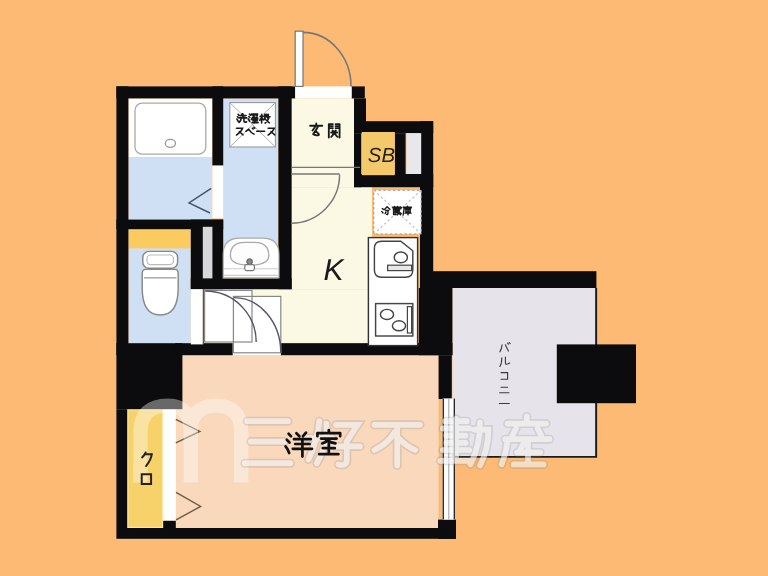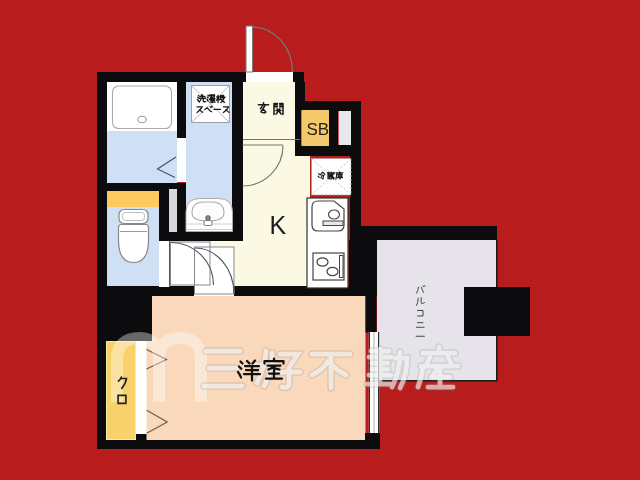--- a/index.html
+++ b/index.html
@@ -1,16 +1,16 @@
 <!DOCTYPE html>
 <html><head>
 <meta charset="utf-8">
 <style>
 html,body{margin:0;padding:0;background:#fff;}
-#c{position:relative;width:640px;height:480px;background:#b91c1c;overflow:hidden;}
+#c{position:relative;width:640px;height:480px;background:#fdba74;overflow:hidden;font-style:italic;}
 svg text{font-family:"Liberation Sans",sans-serif;}
 </style>
 </head>
 <body>
 <div id="c">
 <svg width="640" height="480" viewBox="0 0 640 480">
 <defs>
 <g id="g_san" fill="none" stroke-linecap="round">
           <path d="M16,14 H84 M22,48 H78 M12,84 H88"></path>
         </g>

